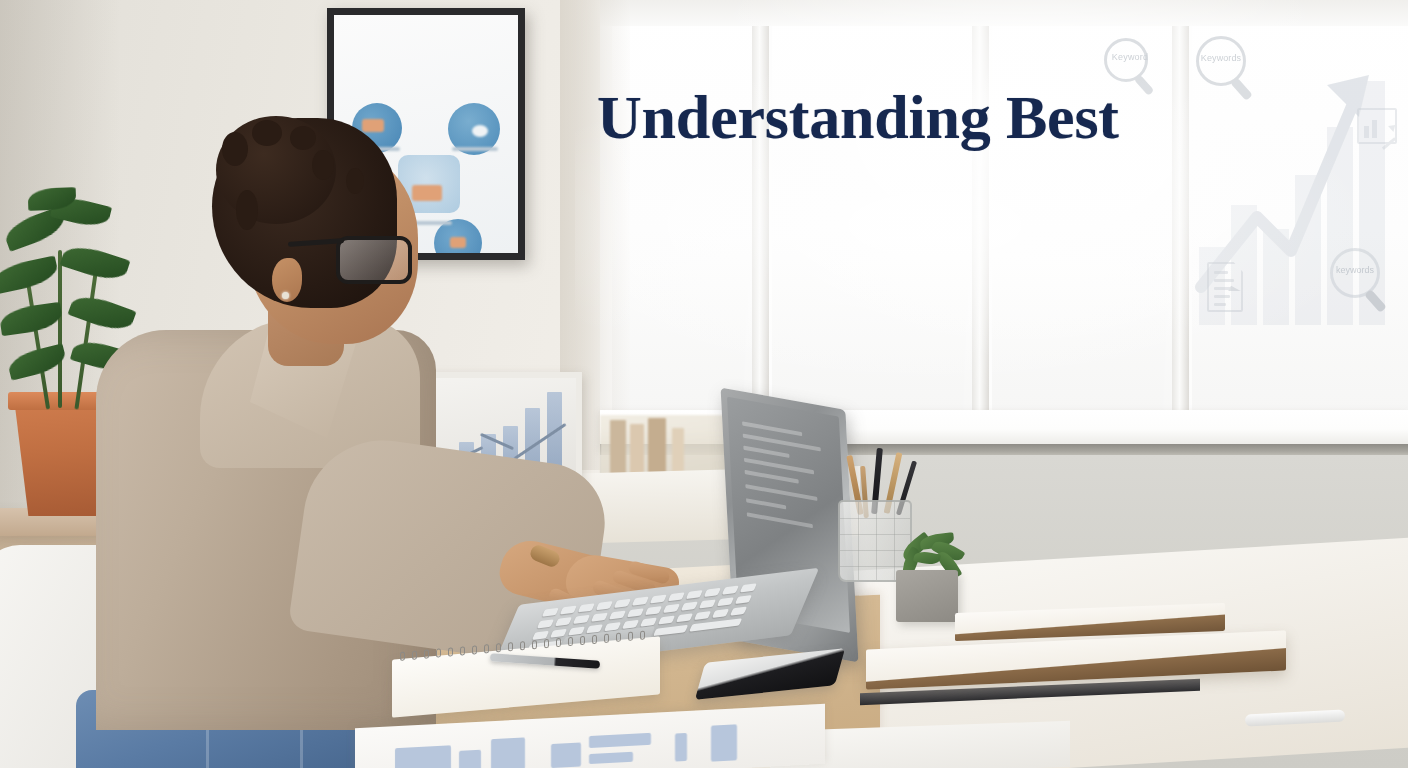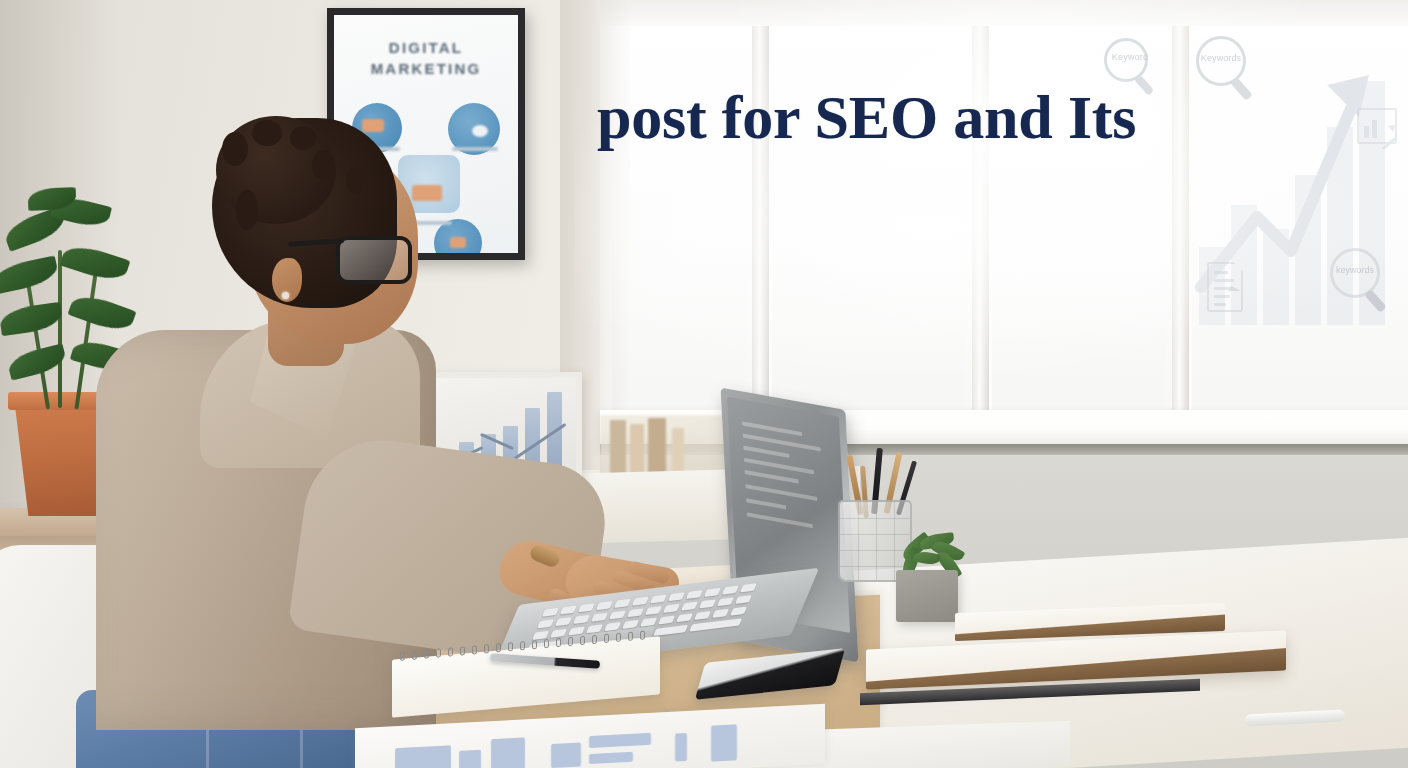--- a/index.html
+++ b/index.html
@@ -451,24 +451,20 @@
   <div class="win-mullion" style="left:1172px;"></div>
   <div class="win-header"></div>
   <div class="wall-corner"></div>
   <div class="win-sill"></div>
   <div class="win-sill-edge"></div>
   <div class="lower-wall"></div>
   <div class="win-glow"></div>
 
   <div class="poster-frame">
     <div class="poster-inner">
-      <div class="poster-title">
-        <span>DIGITAL</span><br>
-        <span>MARKETING</span>
-      </div>
       <div class="pcircle pc1"></div>
       <div class="pa1 p-accent"></div>
       <div class="pcircle pc2"></div>
       <div class="pa3 p-accent"></div>
       <div class="pcircle pc3"></div>
       <div class="pa2 p-accent"></div>
       <div class="pcircle pc4"></div>
       <div class="pa4 p-accent"></div>
       <div class="p-line" style="left:20px;top:132px;width:46px;"></div>
       <div class="p-line" style="right:20px;top:132px;width:46px;"></div>
@@ -717,16 +713,16 @@
   <div class="chart-ico">
     <div class="chart-ico-box"></div>
     <div class="ci-bar" style="left:7px;width:5px;height:12px;"></div>
     <div class="ci-bar" style="left:15px;width:5px;height:18px;"></div>
     <div class="ci-arrow"></div>
     <div class="ci-arrowhead"></div>
   </div>
 
   <div class="title-veil"></div>
   <h1 class="headline">
-    <div>post for SEO and Its</div>
+    <div>Understanding Best</div>
   </h1>
 
 </div>
 
 </body></html>

